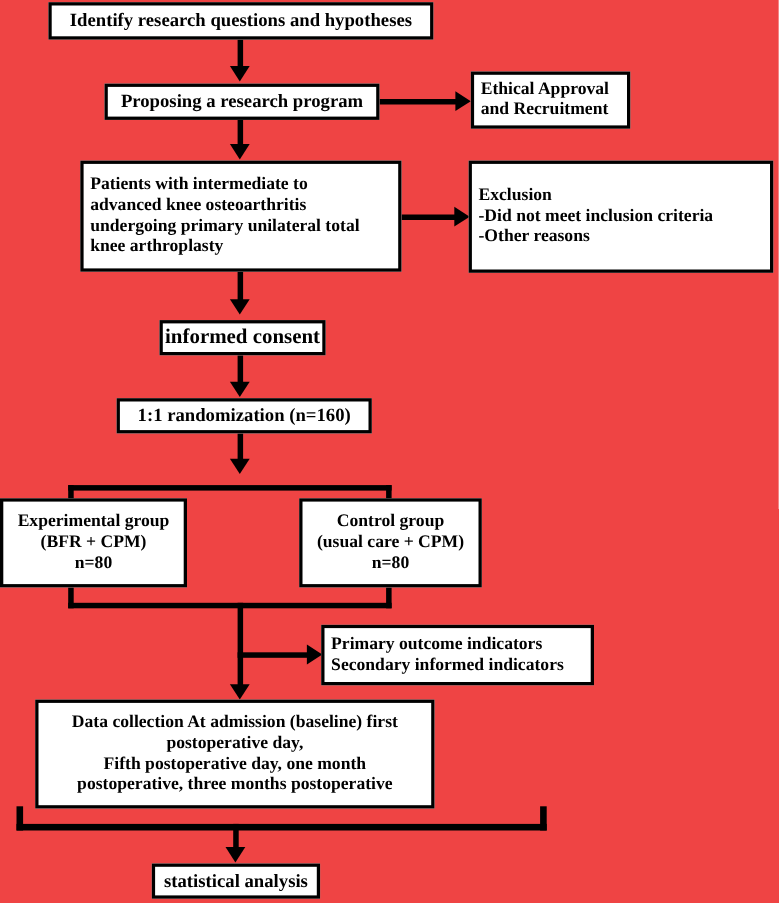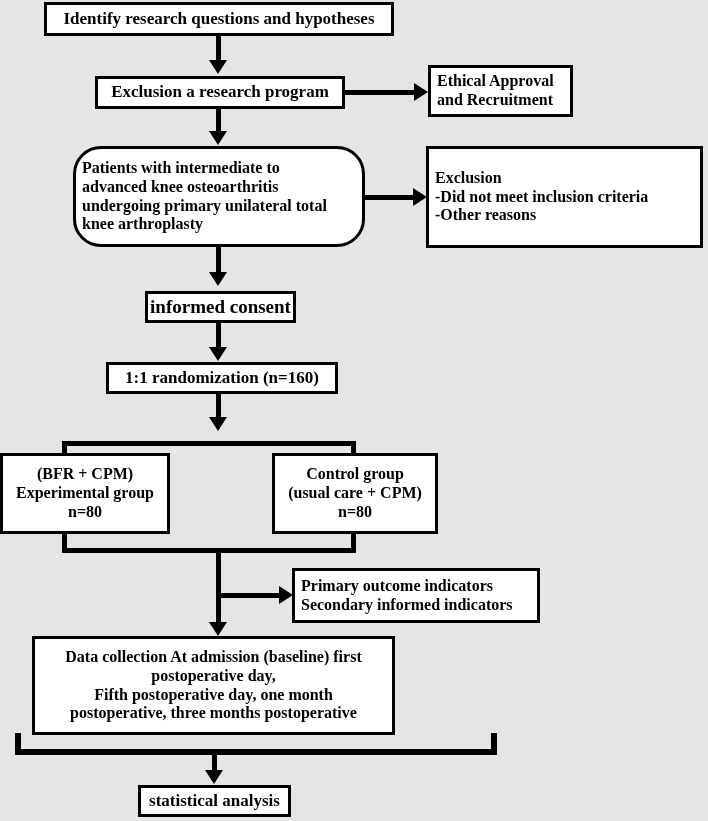--- a/index.html
+++ b/index.html
@@ -4,21 +4,21 @@
 <style>
   html, body {
     margin: 0;
     padding: 0;
     background: #ffffff;
   }
   #flow {
     position: relative;
     width: 708px;
     height: 821px;
-    background: #e5e5e5;
+    background: #ef4444;
     font-family: "Liberation Serif", "DejaVu Serif", serif;
     overflow: hidden;
   }
   .box {
     position: absolute;
     box-sizing: border-box;
     border: 3px solid #000000;
     background: #ffffff;
     display: flex;
     flex-direction: column;
@@ -62,35 +62,35 @@
 <div id="flow">
 
   <div class="box ctr" style="left:44px; top:2px; width:350px; height:34px; font-size:17px;">
     <span class="ln">Identify research questions and hypotheses</span>
   </div>
 
   <div class="vline" style="left:216px; top:36px; width:5px; height:26px;"></div>
   <div class="arrow-down" style="left:209px; top:60px;"></div>
 
   <div class="box ctr" style="left:95px; top:76px; width:250px; height:33px; font-size:17px;">
-    <span class="ln">Exclusion a research program</span>
+    <span class="ln">Proposing a research program</span>
   </div>
 
   <div class="hline" style="left:345px; top:90px; width:72px; height:5px;"></div>
   <div class="arrow-right" style="left:414px; top:83px;"></div>
 
   <div class="box lft" style="left:428px; top:65px; width:145px; height:52px; font-size:16px;">
     <span class="ln">Ethical Approval</span>
     <span class="ln">and Recruitment</span>
   </div>
 
   <div class="vline" style="left:216px; top:109px; width:5px; height:24px;"></div>
   <div class="arrow-down" style="left:209px; top:131px;"></div>
 
-  <div class="box lft" style="left:73px; top:146px; width:292px; height:101px; font-size:16px;border-radius:28px;">
+  <div class="box lft" style="left:73px; top:146px; width:292px; height:101px; font-size:16px;">
     <span class="ln">Patients with intermediate to</span>
     <span class="ln">advanced knee osteoarthritis</span>
     <span class="ln">undergoing primary unilateral total</span>
     <span class="ln">knee arthroplasty</span>
   </div>
 
   <div class="hline" style="left:365px; top:195px; width:52px; height:5px;"></div>
   <div class="arrow-right" style="left:413px; top:188px;"></div>
 
   <div class="box lft" style="left:426px; top:146px; width:277px; height:102px; font-size:16px;">
@@ -114,22 +114,22 @@
   </div>
 
   <div class="vline" style="left:216px; top:394px; width:5px; height:27px;"></div>
   <div class="arrow-down" style="left:209px; top:417px;"></div>
 
   <div class="hline" style="left:62px; top:441px; width:294px; height:5px;"></div>
   <div class="vline" style="left:62px; top:441px; width:5px; height:14px;"></div>
   <div class="vline" style="left:351px; top:441px; width:5px; height:14px;"></div>
 
   <div class="box ctr" style="left:0px; top:453px; width:170px; height:81px; font-size:16px;">
+    <span class="ln">Experimental group</span>
     <span class="ln">(BFR + CPM)</span>
-    <span class="ln">Experimental group</span>
     <span class="ln">n=80</span>
   </div>
 
   <div class="box ctr" style="left:272px; top:453px; width:166px; height:81px; font-size:16px;">
     <span class="ln">Control group</span>
     <span class="ln">(usual care + CPM)</span>
     <span class="ln">n=80</span>
   </div>
 
   <div class="vline" style="left:62px; top:534px; width:5px; height:19px;"></div>

